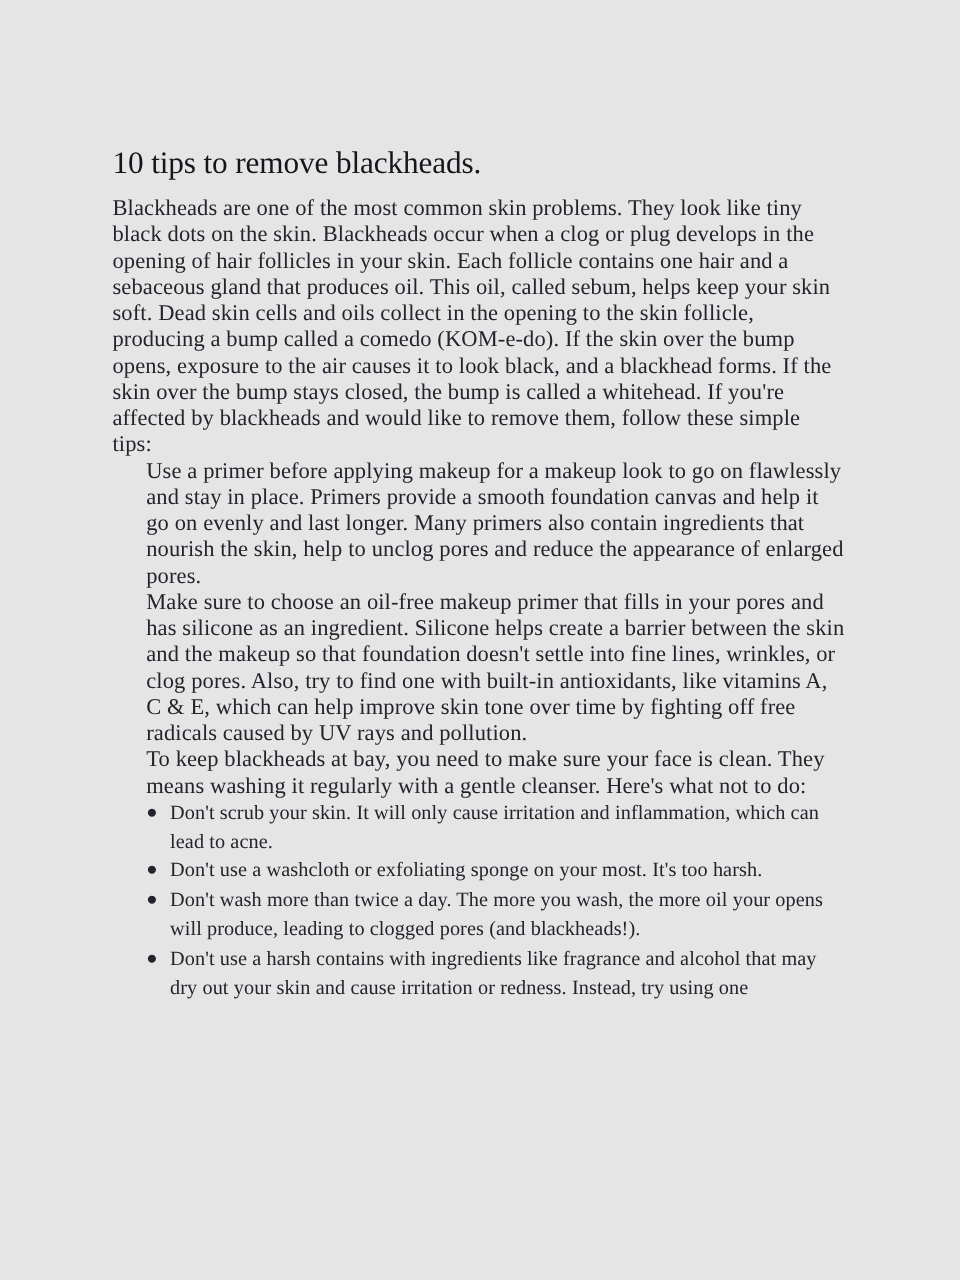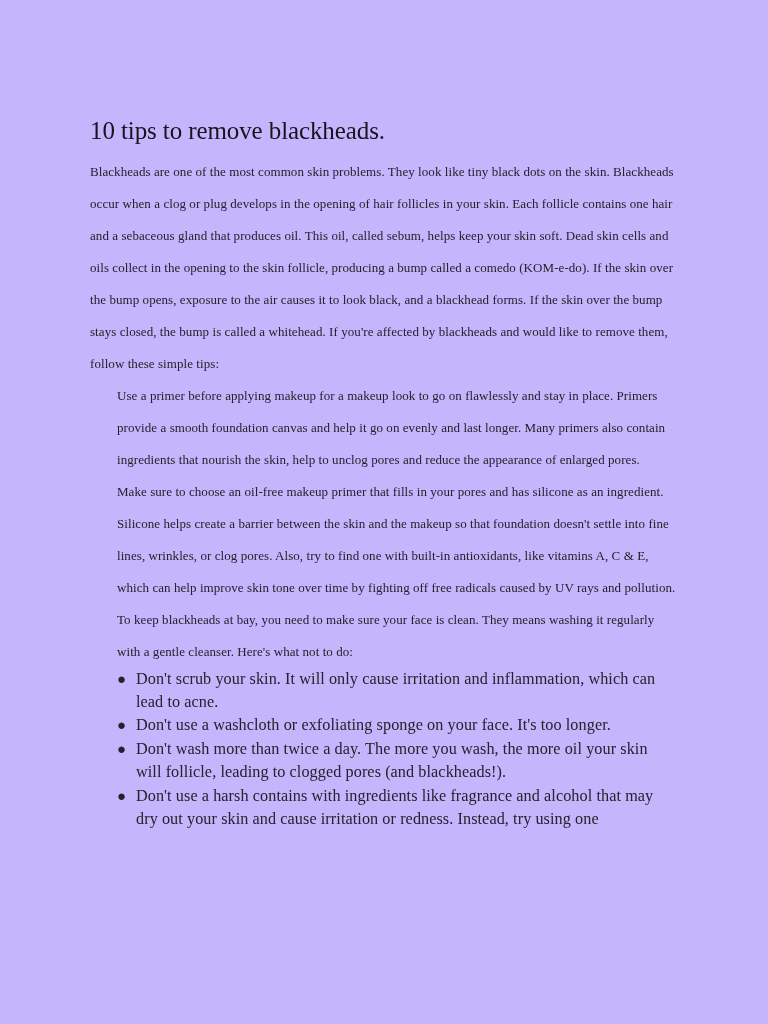--- a/index.html
+++ b/index.html
@@ -13,21 +13,21 @@
     height: 1024px;
     overflow: hidden;
     font-family: "Liberation Serif", "DejaVu Serif", serif;
     color: #1b1b22;
     -webkit-font-smoothing: antialiased;
   }
   .page {
     position: relative;
     width: 768px;
     height: 1024px;
-    background: #c4b5fd;
+    background: #e5e5e5;
     box-sizing: border-box;
     padding: 116px 92px 4px 90px;
   }
   .doc-title {
     font-size: 25px;
     font-weight: 400;
     line-height: 1.18;
     margin: 0 0 10px 0;
     letter-spacing: -0.1px;
     color: #15151c;
@@ -37,22 +37,22 @@
     font-weight: 400;
     line-height: 1.2;
     margin: 0 0 8px 0;
     letter-spacing: -0.05px;
     color: #15151c;
   }
   .section-gap {
     margin-top: 30px;
   }
   p.body-text {
-    font-size: 13px;
-    line-height: 32px;
+    font-size: 18px;
+    line-height: 21px;
     margin: 0;
     text-align: left;
     color: #23232b;
     letter-spacing: 0.005em;
   }
   p.body-text + p.body-text {
     margin-top: 0;
     margin-left: 27px;
   }
   ul.bullet-list {
@@ -94,25 +94,25 @@
 
   <p class="body-text">To keep blackheads at bay, you need to make sure your face is clean. They means washing it regularly with a gentle cleanser. Here's what not to do:</p>
 
   <ul class="bullet-list">
     <li>
       <span class="bullet-marker">●</span>
       <span>Don't scrub your skin. It will only cause irritation and inflammation, which can lead to acne.</span>
     </li>
     <li>
       <span class="bullet-marker">●</span>
-      <span>Don't use a washcloth or exfoliating sponge on your face. It's too longer.</span>
+      <span>Don't use a washcloth or exfoliating sponge on your most. It's too harsh.</span>
     </li>
     <li>
       <span class="bullet-marker">●</span>
-      <span>Don't wash more than twice a day. The more you wash, the more oil your skin will follicle, leading to clogged pores (and blackheads!).</span>
+      <span>Don't wash more than twice a day. The more you wash, the more oil your opens will produce, leading to clogged pores (and blackheads!).</span>
     </li>
     <li>
       <span class="bullet-marker">●</span>
       <span>Don't use a harsh contains with ingredients like fragrance and alcohol that may dry out your skin and cause irritation or redness. Instead, try using one</span>
     </li>
   </ul>
 
 </div>
 
 </body></html>

